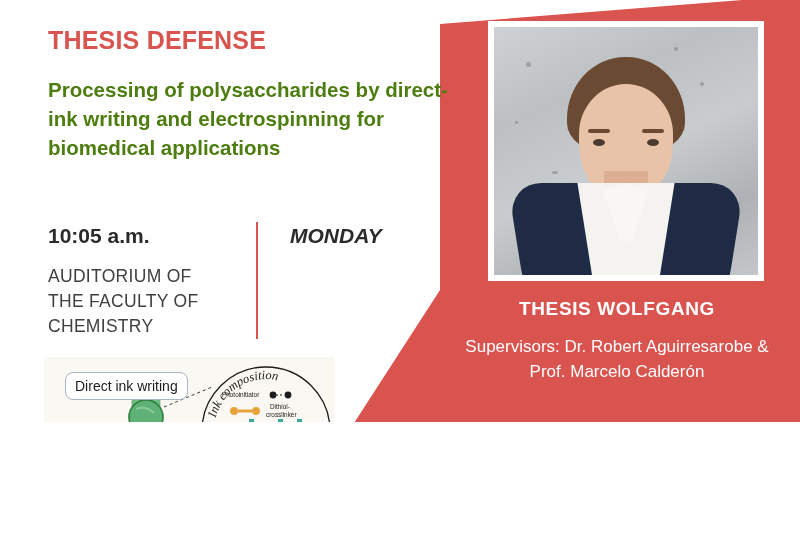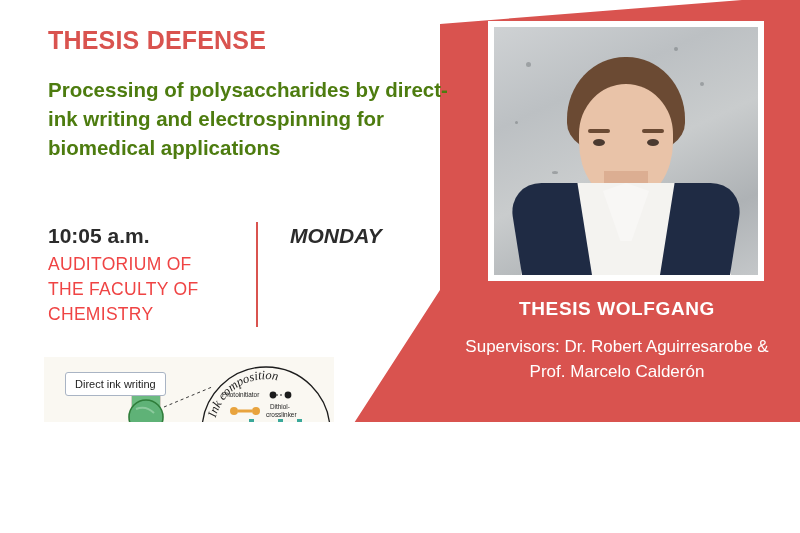--- a/index.html
+++ b/index.html
@@ -60,26 +60,26 @@
   .meta-block{ width:200px; }
   .meta-block.right{ width:190px; padding-left:32px;font-style:italic; }
   .meta-strong{
     color:#2b2b2b;
     font-size:21px;
     font-weight:bold;
     line-height:1.35;
     white-space:nowrap;
   }
   .meta-light{
-    color:#ef4444;
+    color:#404040;
     font-size:17.5px;
     font-weight:300;
     line-height:1.42;
     letter-spacing:.3px;
-    margin-top:2px;
+    margin-top:14px;
   }
   .divider{
     width:2px;
     align-self:stretch;
     min-height:103px;
     background:#d9534f;
     margin-left:8px;
     flex:0 0 2px;
   }
 
@@ -208,22 +208,22 @@
     background:#faf8f2;
     z-index:2;
     overflow:hidden;
   }
   .fig-label{
     position:absolute;
     left:21px; top:15px;
     padding:5px 9px;
     background:#ffffff;
     border:1px solid #a9b4c4;
-    border-radius:3px;
-    font-size:11px;
+    border-radius:8px;
+    font-size:14px;
     color:#1c1c1c;
     white-space:nowrap;
   }
 </style>
 </head>
 <body>
 
 <div id="poster">
 
   <div class="red-panel"></div>

